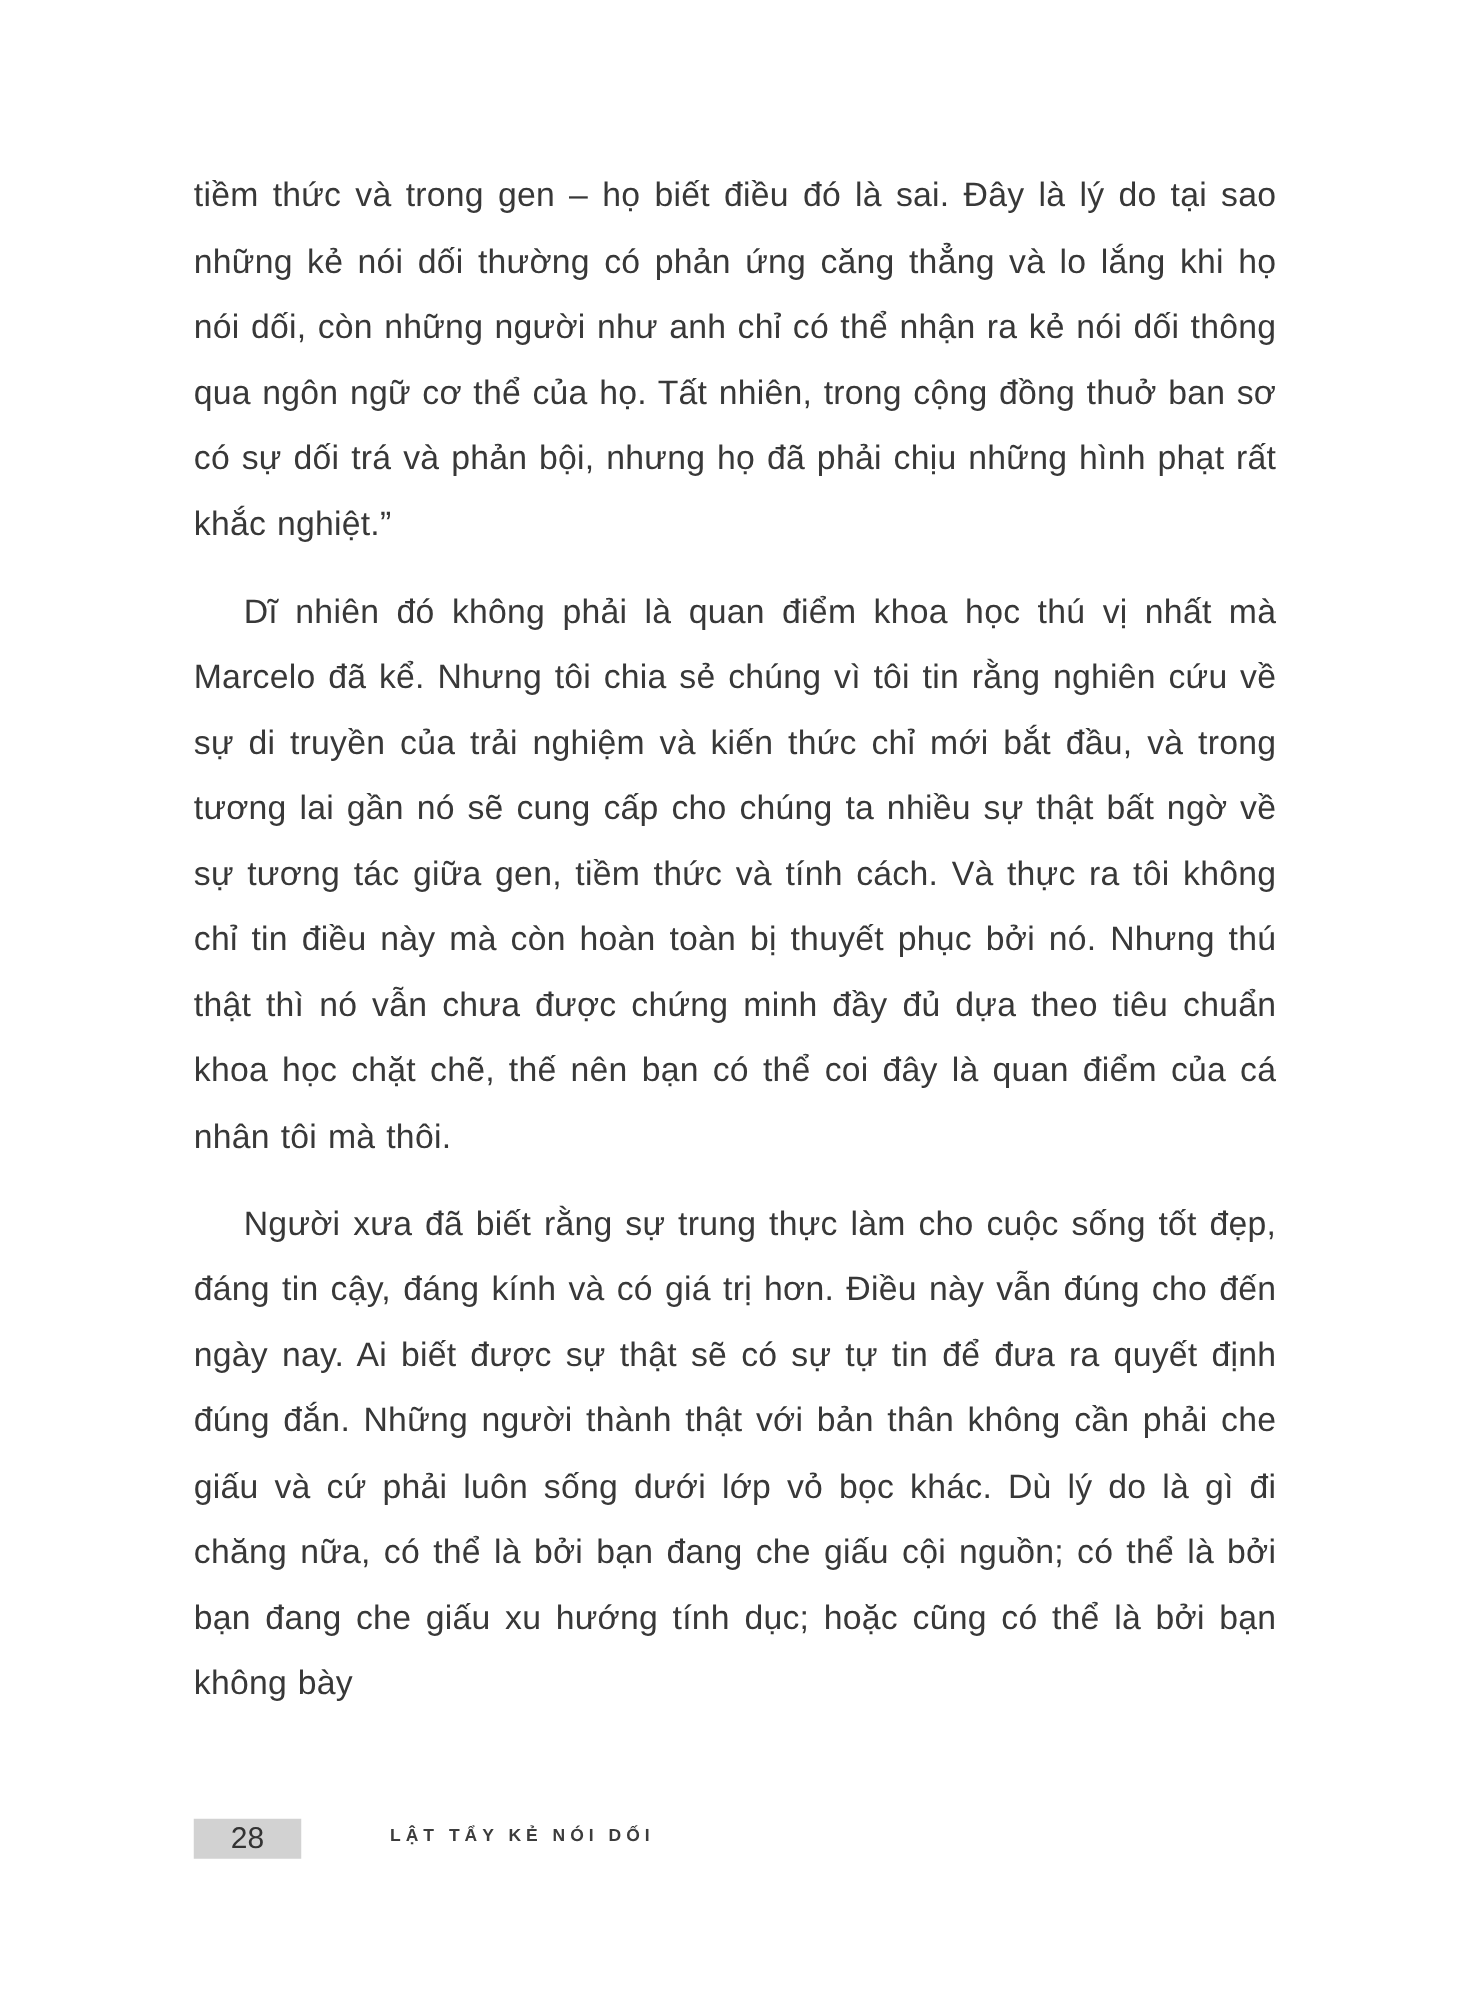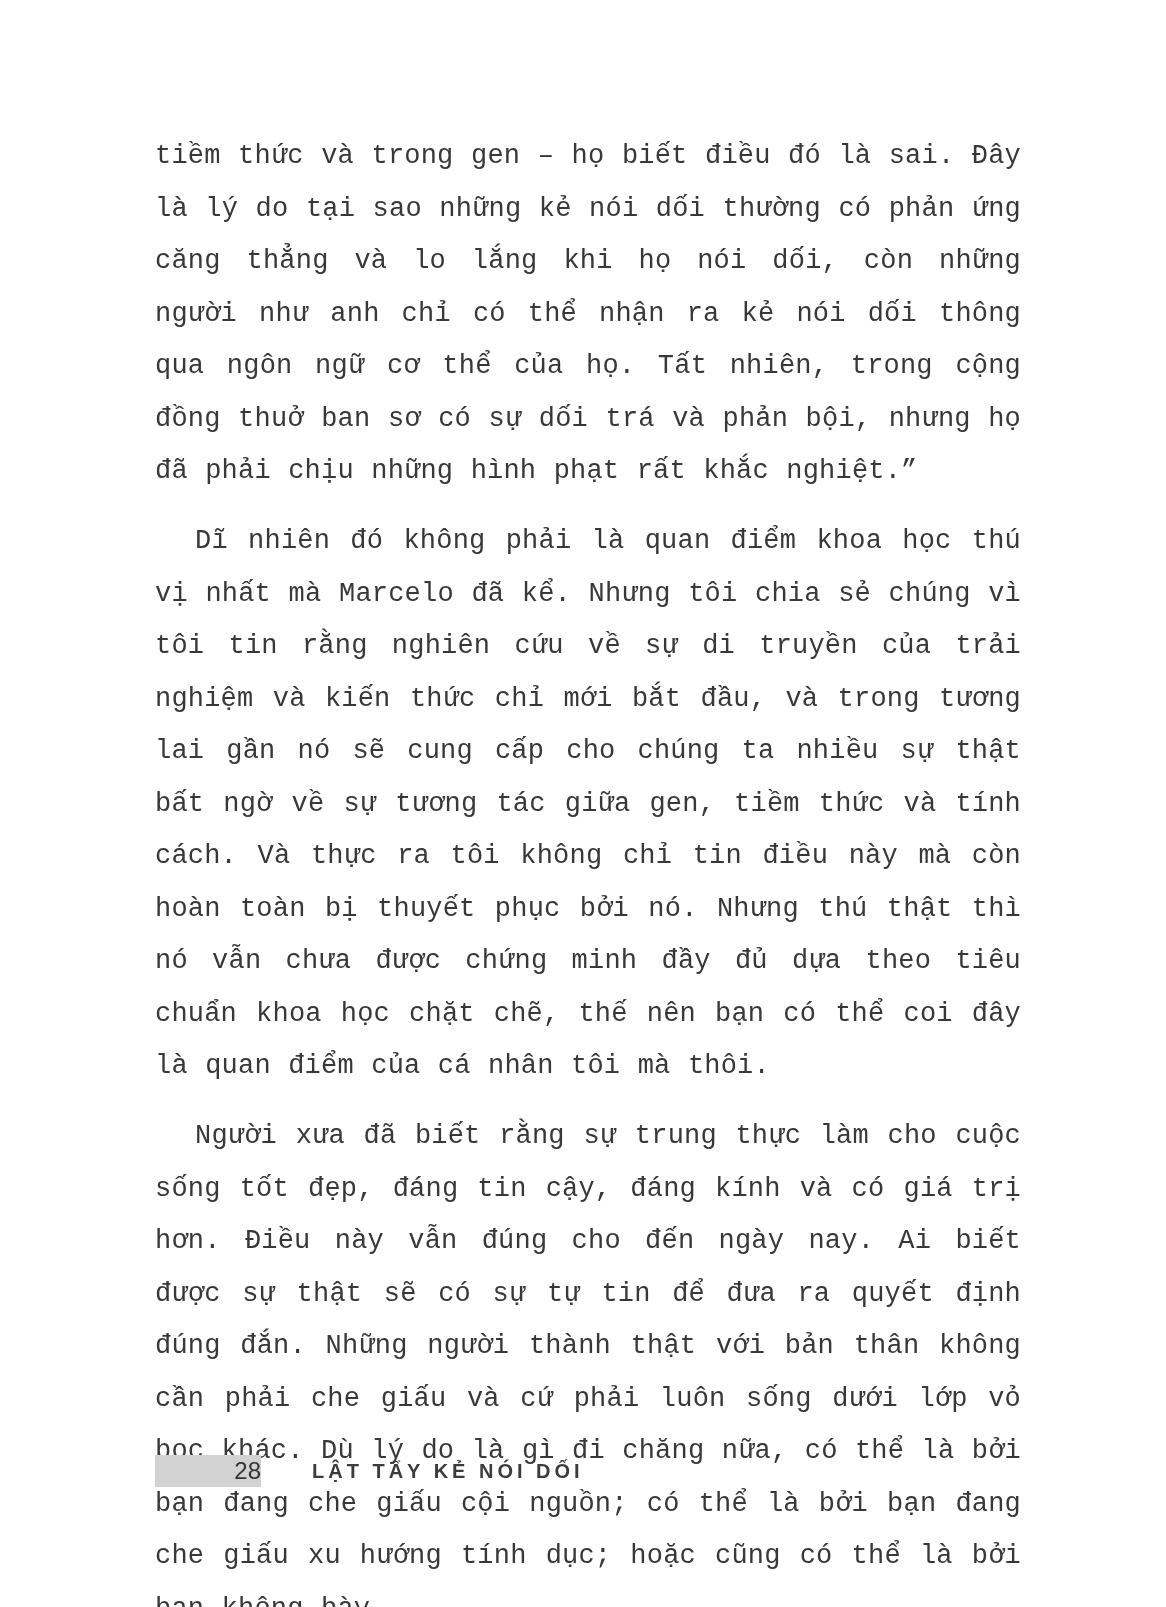--- a/index.html
+++ b/index.html
@@ -23,21 +23,20 @@
   }
   .body-par {
     margin: 0 0 17.5px 0;
     font-size: 27px;
     line-height: 52.5px;
     color: #383838;
     text-align: justify;
     text-justify: inter-word;
     letter-spacing: 0.2px;
     word-spacing: 1px;
-    font-family: Liberation Mono, monospace;
   }
   .body-par.indented {
     text-indent: 40px;
   }
   .footer {
     position: absolute;
     left: 0;
     top: 1453px;
     width: 1166px;
     height: 36px;
@@ -45,28 +44,27 @@
   .page-number-badge {
     position: absolute;
     left: 155px;
     top: 2px;
     width: 86px;
     height: 32px;
     background: #d2d2d2;
     color: #333333;
     font-size: 24px;
     line-height: 32px;
-    text-align: right;
-    padding-left: 20px;
+    text-align: center;
   }
   .running-title {
     position: absolute;
     left: 312px;
     top: 7px;
-    font-size: 20px;
+    font-size: 14px;
     font-weight: 700;
     letter-spacing: 4px;
     color: #3c3c3c;
     white-space: nowrap;
   }
 </style>
 </head>
 <body>
 
 <div class="page">

